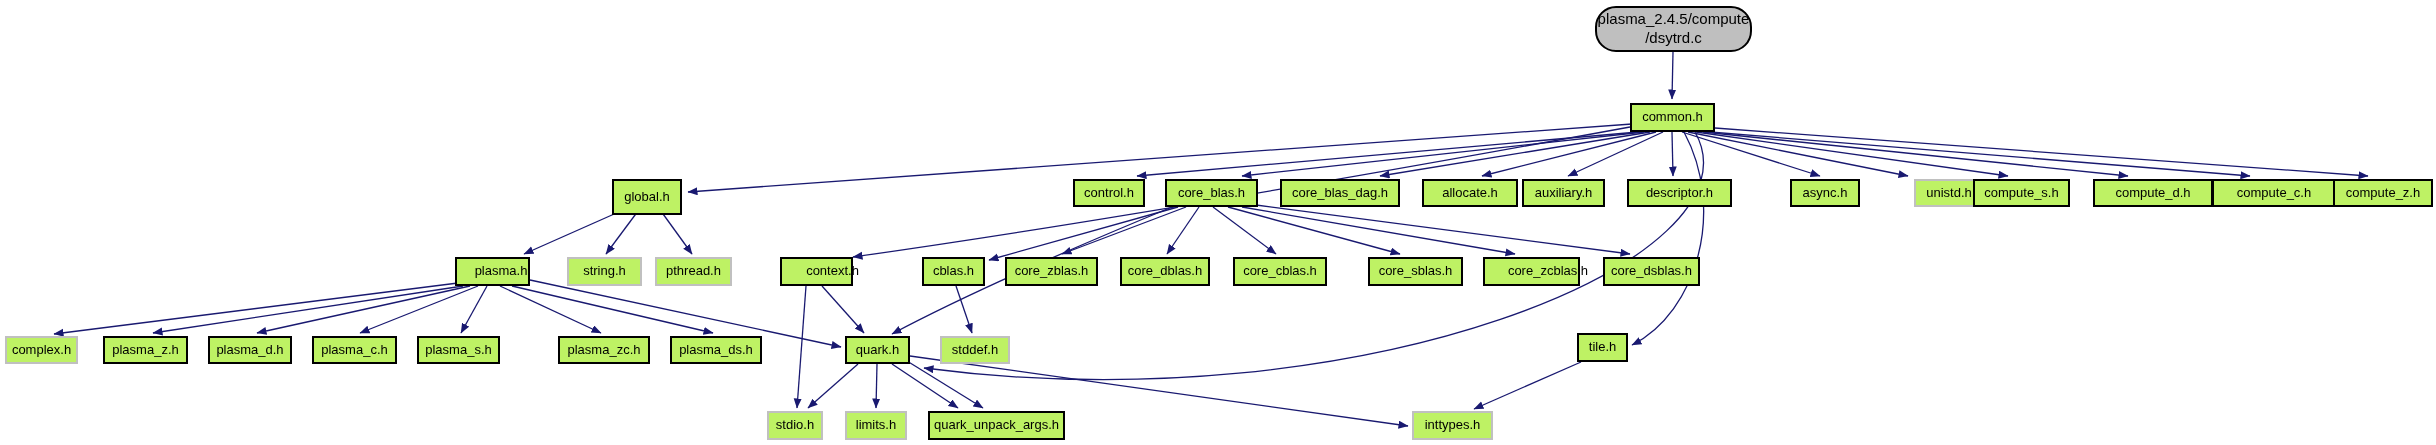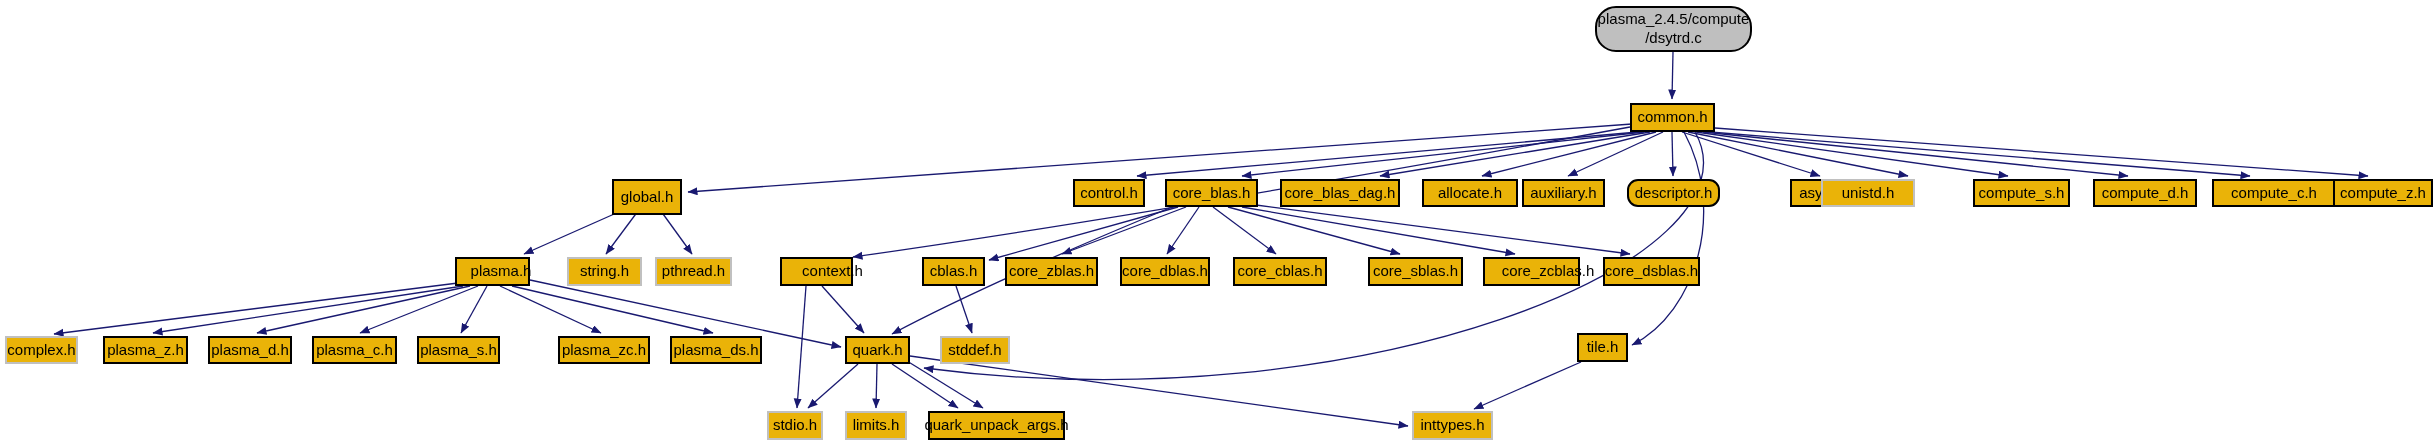--- a/index.html
+++ b/index.html
@@ -1,21 +1,21 @@
 <!DOCTYPE html>
 <html><head>
 <meta charset="utf-8">
 <style>
   html,body{margin:0;padding:0;background:#ffffff;}
   #canvas{position:relative;width:2436px;height:445px;background:#ffffff;overflow:hidden;
           font-family:"Liberation Sans","DejaVu Sans",sans-serif;}
   #edges{position:absolute;left:0;top:0;width:2436px;height:445px;}
-  .node{position:absolute;box-sizing:border-box;background:#eab308;border:2px solid #000000;
+  .node{position:absolute;box-sizing:border-box;background:#bef264;border:2px solid #000000;
         display:flex;align-items:center;justify-content:center;text-align:center;
-        font-size:15px;color:#000000;white-space:pre-line;line-height:1.25;z-index:2;}
+        font-size:13px;color:#000000;white-space:pre-line;line-height:1.25;z-index:2;}
   .node.system{border-color:#c0c0c0;}
   .node.root{background:#bfbfbf;font-size:15px;border-radius:21px;}
 </style>
 </head>
 <body>
 
 <div id="canvas">
   <svg id="edges" width="2436" height="445" viewBox="0 0 2436 445" xmlns="http://www.w3.org/2000/svg">
     <defs>
       <marker id="arrow" markerWidth="11" markerHeight="9" refX="9.5" refY="4" orient="auto" markerUnits="userSpaceOnUse">
@@ -73,25 +73,25 @@
   <div id="nodes">
       <div class="node root" style="left: 1595px; top: 6px; width: 157px; height: 46px;"><span>plasma_2.4.5/compute
 /dsytrd.c</span></div>
       <div class="node" style="left: 1630px; top: 103px; width: 85px; height: 29px;"><span>common.h</span></div>
       <div class="node" style="left: 612px; top: 179px; width: 70px; height: 36px;"><span>global.h</span></div>
       <div class="node" style="left: 1073px; top: 179px; width: 72px; height: 28px; text-align: right;"><span>control.h</span></div>
       <div class="node" style="left: 1165px; top: 179px; width: 93px; height: 28px;"><span>core_blas.h</span></div>
       <div class="node" style="left: 1280px; top: 179px; width: 120px; height: 28px;"><span>core_blas_dag.h</span></div>
       <div class="node" style="left: 1422px; top: 179px; width: 96px; height: 28px;"><span>allocate.h</span></div>
       <div class="node" style="left: 1522px; top: 179px; width: 83px; height: 28px;"><span>auxiliary.h</span></div>
-      <div class="node" style="left: 1627px; top: 179px; width: 93px; height: 28px; border-radius: 11px;"><span>descriptor.h</span></div>
+      <div class="node" style="left: 1627px; top: 179px; width: 105px; height: 28px;"><span>descriptor.h</span></div>
       <div class="node" style="left: 1790px; top: 179px; width: 70px; height: 28px;"><span>async.h</span></div>
-      <div class="node system" style="left: 1821px; top: 179px; width: 94px; height: 28px;"><span>unistd.h</span></div>
+      <div class="node system" style="left: 1914px; top: 179px; width: 70px; height: 28px;"><span>unistd.h</span></div>
       <div class="node" style="left: 1973px; top: 179px; width: 97px; height: 28px;"><span>compute_s.h</span></div>
-      <div class="node" style="left: 2093px; top: 179px; width: 104px; height: 28px;"><span>compute_d.h</span></div>
+      <div class="node" style="left: 2093px; top: 179px; width: 120px; height: 28px;"><span>compute_d.h</span></div>
       <div class="node" style="left: 2212px; top: 179px; width: 124px; height: 28px;"><span>compute_c.h</span></div>
       <div class="node" style="left: 2333px; top: 179px; width: 100px; height: 28px;"><span>compute_z.h</span></div>
       <div class="node" style="left: 455px; top: 257px; width: 75px; height: 29px; padding-left: 17px;"><span>plasma.h</span></div>
       <div class="node system" style="left: 567px; top: 257px; width: 75px; height: 29px;"><span>string.h</span></div>
       <div class="node system" style="left: 655px; top: 257px; width: 77px; height: 29px;"><span>pthread.h</span></div>
       <div class="node" style="left: 780px; top: 257px; width: 73px; height: 29px; padding-left: 32px;"><span>context.h</span></div>
       <div class="node" style="left: 922px; top: 257px; width: 63px; height: 29px;"><span>cblas.h</span></div>
       <div class="node" style="left: 1005px; top: 257px; width: 93px; height: 29px;"><span>core_zblas.h</span></div>
       <div class="node" style="left: 1120px; top: 257px; width: 90px; height: 29px;"><span>core_dblas.h</span></div>
       <div class="node" style="left: 1233px; top: 257px; width: 94px; height: 29px;"><span>core_cblas.h</span></div>

